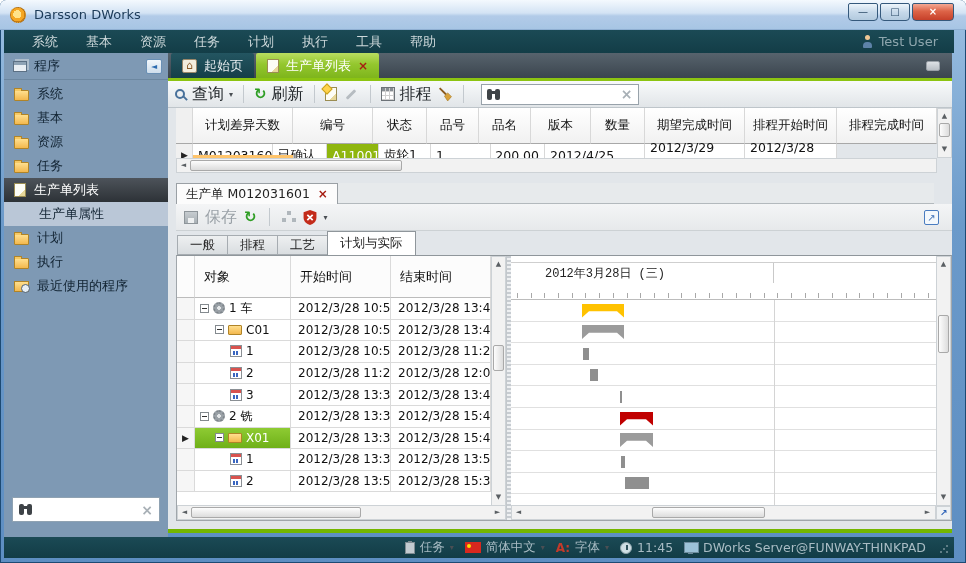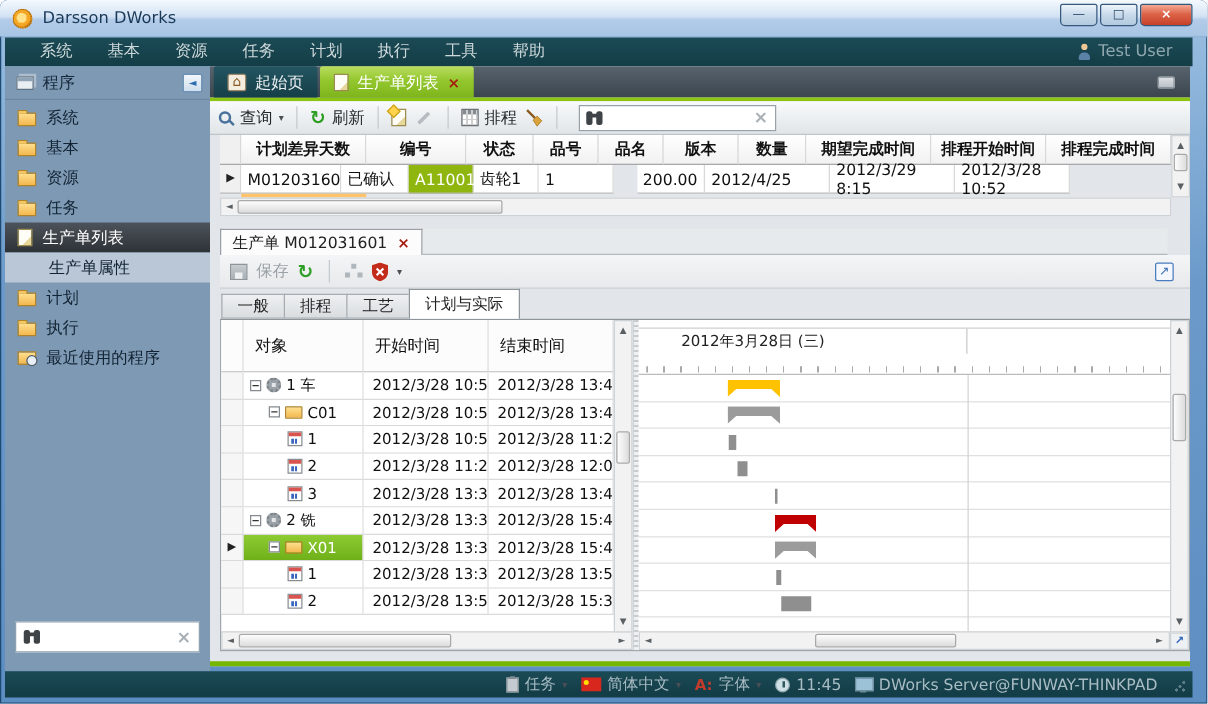--- a/index.html
+++ b/index.html
@@ -50,38 +50,38 @@
   .main { position:absolute; left:168px; top:53px; width:784px; height:480px; background:#e2e6ea; border-bottom:4px solid #74b600; }
 
   .tabstrip { position:absolute; left:0; top:0; width:100%; height:28px; background:linear-gradient(#57636d,#3b454e); border-bottom:3px solid #8cc412; display:flex; align-items:flex-end; padding-left:3px; }
   .mtab { height:25px; display:flex; align-items:center; gap:7px; padding:0 11px; margin-right:2px; background:linear-gradient(#235561,#153f48); color:#e8eef0; border-radius:2px 2px 0 0; font-size:13px; }
   .mtab.active { background:linear-gradient(#b9dd60,#94c72e 45%,#7eb51c); color:#fff; }
   .icon-homebox { width:15px; height:14px; background:#f4eddd; border-radius:2px; border:1px solid #9a876a; color:#8a5a28; font-size:11px; line-height:12px; text-align:center; display:block; }
   .tab-close { color:#a61d12; font-weight:bold; font-size:12px; }
   .icon-pin { position:absolute; right:12px; top:8px; width:14px; height:10px; background:linear-gradient(#dde1e5,#b9bfc5); border-radius:2px; border:1px solid #9aa1a8; }
 
   .toolbar { position:absolute; left:0; top:28px; width:100%; height:27px; background:linear-gradient(#f8fafb,#e1e5e8); border-bottom:1px solid #bec5ca; display:flex; align-items:center; padding-left:7px; gap:5px; }
-  .tb-label { font-size:13px; color:#23282c; }
+  .tb-label { font-size:16px; color:#23282c; }
   .tb-label.disabled { color:#9aa1a7; }
   .caret { font-size:8px; color:#4a4f54; }
   .tb-sep { width:1px; height:18px; background:#c3c9ce; margin:0 5px; }
   .icon-mag { width:10px; height:10px; border:2px solid #48719b; border-radius:50%; position:relative; margin-right:2px; }
   .icon-mag::after { content:""; position:absolute; width:6px; height:2px; background:#48719b; transform:rotate(45deg); right:-5px; bottom:-2px; }
   .icon-refresh { color:#2f9e25; font-size:15px; font-weight:bold; line-height:14px; }
   .icon-pencil { width:12px; height:3px; background:#b6bcc1; transform:rotate(-45deg); border-radius:1px; margin:0 3px; }
   .icon-sched { width:14px; height:14px; border:1px solid #6d7378; background:
       repeating-linear-gradient(to right, transparent 0 3px, #cfcfcf 3px 4px),
       repeating-linear-gradient(to bottom, transparent 0 3px, #cfcfcf 3px 4px),
       linear-gradient(#858b91 0 4px, #ffffff 4px); }
   .tb-search { width:158px; height:21px; background:#fff; border:1px solid #98a2aa; display:flex; align-items:center; padding:0 5px; gap:5px; margin-left:7px; }
 
   
   .grid { position:absolute; left:8px; top:55px; width:776px; height:65px; }
   .grid-header, .grid-row { display:flex; }
-  .gh-cell { height:24px; background:linear-gradient(#ffffff,#f1f1f1); border-bottom:1px solid #a8a8a8; border-right:1px solid #d8d8d8; font-weight:bold; font-size:12.5px; color:#111; display:flex; align-items:center; justify-content:center; }
+  .gh-cell { height:36px; background:linear-gradient(#ffffff,#f1f1f1); border-bottom:1px solid #a8a8a8; border-right:1px solid #d8d8d8; font-weight:normal; font-size:12.5px; color:#111; display:flex; align-items:center; justify-content:center; }
   .gh-cell.selcol, .gr-cell.selcol { width:17px; background:#f0f0f0; }
   .gr-cell { height:23px; border-bottom:1px solid #b9b9b9; border-right:1px solid #d8d8d8; background:#fff; font-size:12.5px; color:#111; display:flex; align-items:center; padding:0 5px; }
   .gr-cell.green { background:#3ecb52; justify-content:center; }
   .gr-cell.olive { background:#8fb60e; color:#fff; }
   .gr-cell.right { justify-content:flex-end; }
   .row-arrow { font-size:9px; color:#222; }
   .grid-sliver { position:absolute; left:17px; top:47px; width:100px; height:3px; background:#ffc46b; }
   .hscroll { height:15px; background:#f2f2f2; border:1px solid #cdd2d6; display:flex; align-items:center; position:relative; }
   .hscroll .thumb { position:absolute; top:1px; height:11px; background:linear-gradient(#fdfdfd,#dcdcdc); border:1px solid #a9a9a9; border-radius:2px; }
   .sarrow { width:13px; text-align:center; font-size:7px; color:#5a5f63; line-height:13px; }
@@ -130,21 +130,21 @@
   .tree-hscroll .thumb { left:13px; width:170px; }
   .tree-vscroll { right:0; top:0; height:250px; }
   .tree-vscroll .vthumb { top:88px; height:26px; }
 
   .splitter { width:4px; background:repeating-linear-gradient(to bottom,#c7ccd1 0 2px,#eef0f2 2px 4px); }
 
   
   .ganttwrap { flex:1; position:relative; background:#fff; }
   .g-header { position:absolute; left:0; top:0; right:15px; height:44px; border-bottom:1px solid #bcbcbc; }
   .g-blank { height:7px; border-bottom:1px solid #cfcfcf; }
-  .g-days { display:flex; height:20px; }
+  .g-days { display:flex; height:20px;font-family:Liberation Mono, monospace; }
   .g-day { font-size:12px; color:#222; display:flex; align-items:center; }
   .g-day.first { width:263px; padding-left:34px; border-right:1px solid #c9c9c9; }
   .g-day.second { flex:1; justify-content:flex-end; padding-right:6px; }
   .g-ticks { height:16px; position:relative; }
   .g-ticks::after { content:""; position:absolute; left:6px; right:0; bottom:1px; height:5px; background:repeating-linear-gradient(to right,#a8a8a8 0 1px,transparent 1px 13.7px); }
   .g-body { position:absolute; left:0; top:44px; right:15px; bottom:14px; overflow:hidden; }
   .g-row { height:21.6px; border-bottom:1px solid #e0e0e0; }
   .g-divider { position:absolute; left:263px; top:0; bottom:0; width:1px; background:#d4d4d4; }
   .bar { position:absolute; }
   .bar.summary { height:14px; clip-path:polygon(0 0,100% 0,100% 100%,calc(100% - 7px) 55%,7px 55%,0 100%); }
@@ -314,21 +314,21 @@
         </div>
       <div class="grid-row" id="grid-row">
           <div class="gr-cell selcol">
             <span class="row-arrow">▶</span>
           </div>
           <div class="gr-cell" style="width: 80px;">M012031601</div>
           <div class="gr-cell" style="width: 54px;">已确认</div>
           <div class="gr-cell olive" style="width: 52px;">A11001</div>
           <div class="gr-cell" style="width: 52px;">齿轮1</div>
           <div class="gr-cell" style="width: 60px;">1</div>
-          <div class="gr-cell right" style="width: 54px; margin-left: 19px;">200.00</div>
+          <div class="gr-cell right" style="width: 54px;">200.00</div>
           <div class="gr-cell" style="width: 100px;">2012/4/25</div>
           <div class="gr-cell" style="width: 100px;">2012/3/29 8:15</div>
           <div class="gr-cell" style="width: 92px;">2012/3/28 10:52</div>
         </div>
       <div class="grid-sliver"></div>
       <div class="hscroll grid-hscroll">
         <span class="sarrow">◄</span>
         <div class="thumb"></div>
       </div>
       <div class="vscroll grid-vscroll">

